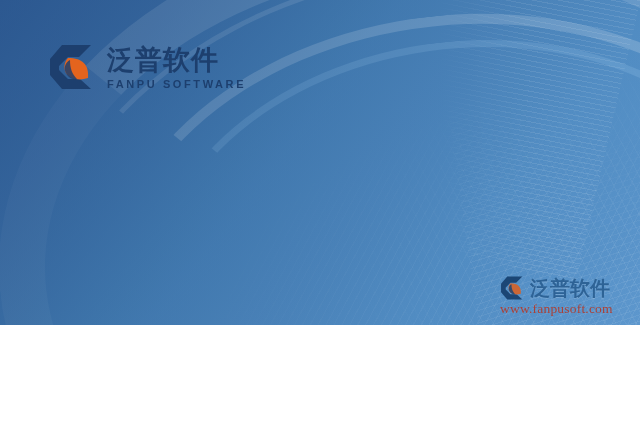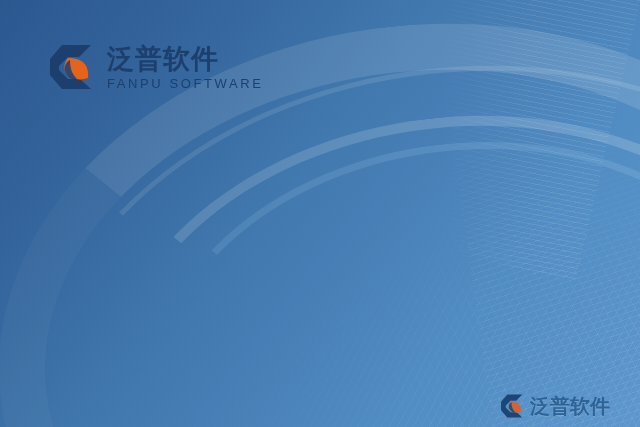--- a/index.html
+++ b/index.html
@@ -4,21 +4,21 @@
 <style>
   html, body {
     margin: 0;
     padding: 0;
     background: #ffffff;
   }
 
   #banner {
     position: relative;
     width: 640px;
-    height: 427px;
+    height: 325px;
     overflow: hidden;
     font-family: "Liberation Sans", sans-serif;
     
     background:
       linear-gradient(128deg,
         #2c5890 0%,
         #35659c 18%,
         #4077ac 38%,
         #4b83b9 56%,
         #5490c6 74%,
@@ -200,22 +200,22 @@
     font-family: "DejaVu Sans", "Liberation Sans", sans-serif;
     font-size: 27px;
     font-weight: 700;
     line-height: 1.05;
     color: #1d3f6e;
     letter-spacing: 1px;
   }
 
   #brand .en {
     font-family: "Liberation Sans", sans-serif;
-    font-size: 13px;
-    font-weight: 400;
+    font-size: 11px;
+    font-weight: 700;
     line-height: 1.1;
     color: #1d3f6e;
     letter-spacing: 2.6px;
     margin-top: 3px;
   }
 
   
 
   #headline {
     position: absolute;
@@ -310,15 +310,16 @@
 
   <div id="watermark">
     <div class="wm-top">
       <svg class="wm-mark" viewBox="0 0 100 100">
         <path d="M28 6 L86 6 L62 30 L40 30 L22 48 L22 56 L40 74 L64 74 L86 94 L28 94 L4 66 L4 34 Z" fill="#17406f"></path>
         <path d="M40 32 C70 32 82 46 80 72 C62 78 44 74 36 62 C31 53 32 40 40 32 Z" fill="#d5632a"></path>
         <path d="M44 36 C44 52 48 64 58 74 C48 76 40 70 36 62 C31 53 34 41 44 36 Z" fill="#17406f" opacity=".85"></path>
       </svg>
       <div class="wm-cn">泛普软件</div>
     </div>
+    <div class="wm-url">www.fanpusoft.com</div>
   </div>
 
 </div>
 
 </body></html>

